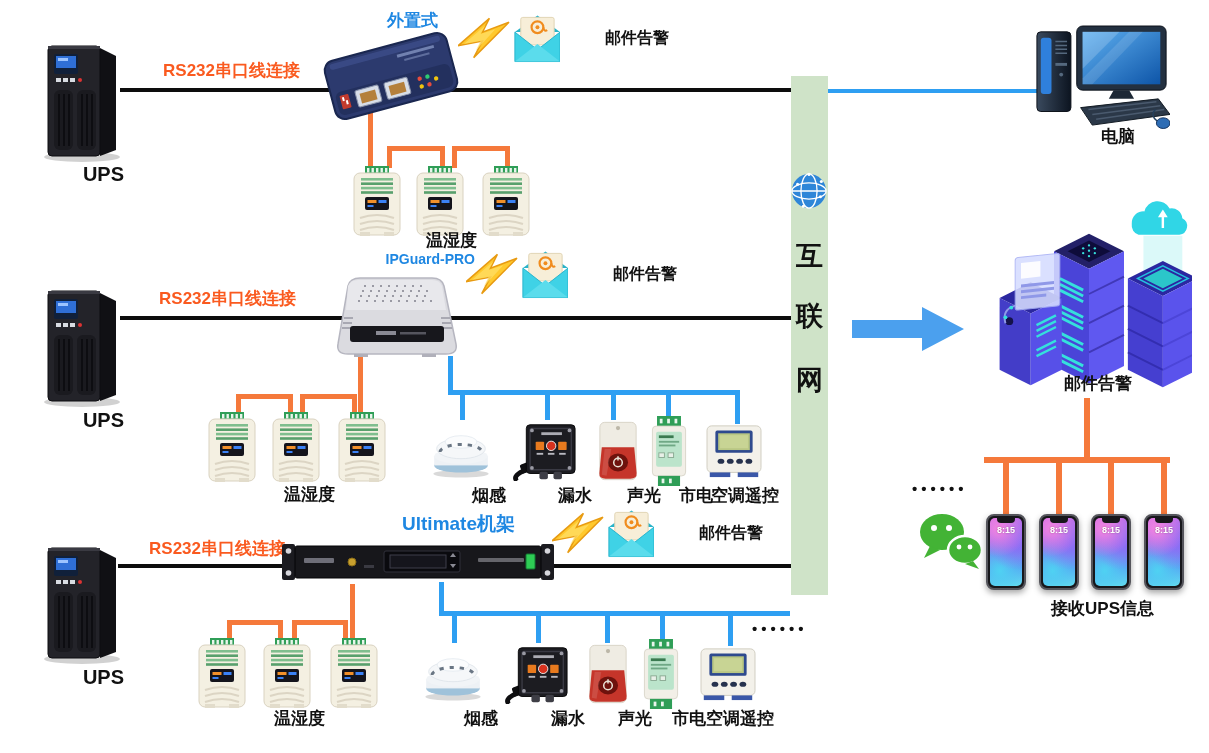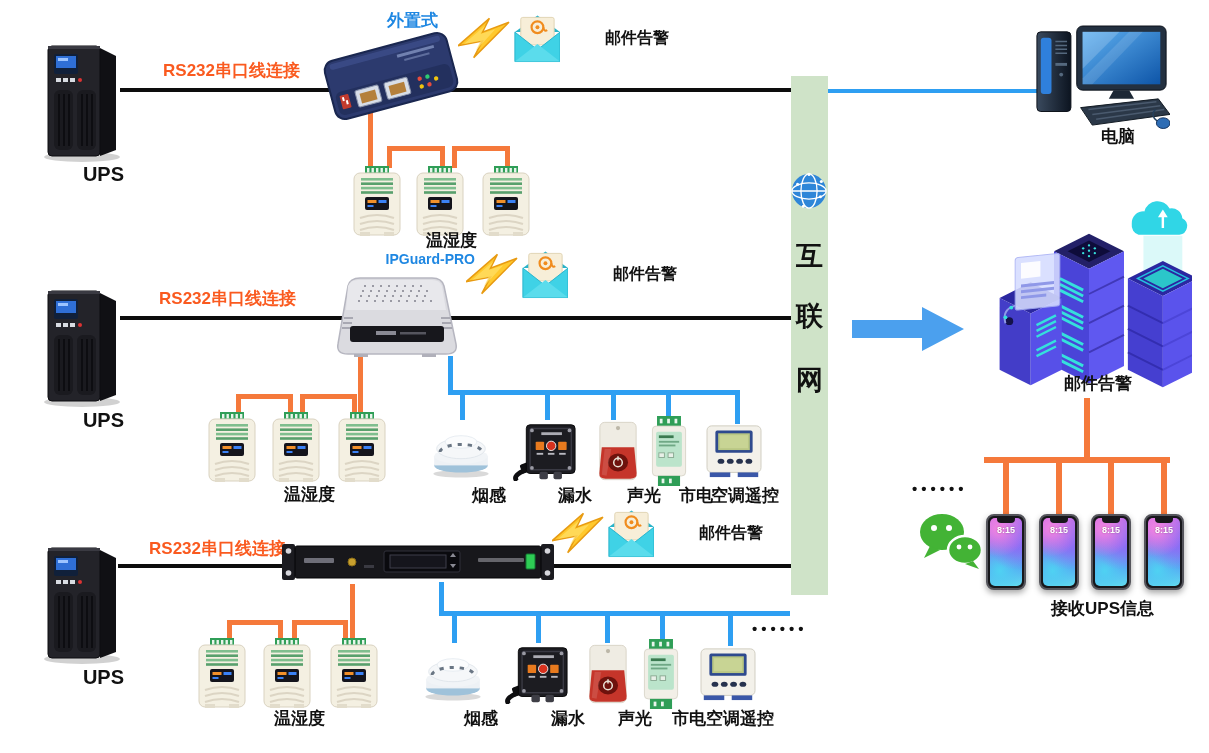--- a/index.html
+++ b/index.html
@@ -453,20 +453,21 @@
   <div class="lbl" style="left:502px;top:487px;width:90px">漏水</div>
   <div class="lbl" style="left:571px;top:487px;width:90px">声光</div>
   <div class="lbl" style="left:623px;top:487px;width:90px">市电</div>
   <div class="lbl" style="left:689px;top:487px;width:90px">空调遥控</div>
 
   <svg class="dev" style="left:40px;top:540px" width="84" height="124">
       <use href="#sym-ups"></use>
     </svg>
   <div class="lbl" style="left:40px;top:666px;width:84px;font-size:20px">UPS</div>
   <div class="lbl lbl-orange" style="left:136px;top:540px;width:150px">RS232串口线连接</div>
+  <div class="lbl lbl-blue" style="left:340px;top:514px;width:175px;font-size:19px">Ultimate机架</div>
   <svg class="dev" style="left:282px;top:538px" width="272" height="48">
       <use href="#sym-rack"></use>
     </svg>
   <div class="email-alert" style="left:552px;top:505px">
     <svg width="102" height="56" viewBox="0 0 104 56">
         <use href="#sym-alert"></use>
       </svg>
     <span class="lbl-inline">邮件告警</span>
   </div>
   <svg class="dev" style="left:197px;top:638px" width="50" height="70">

